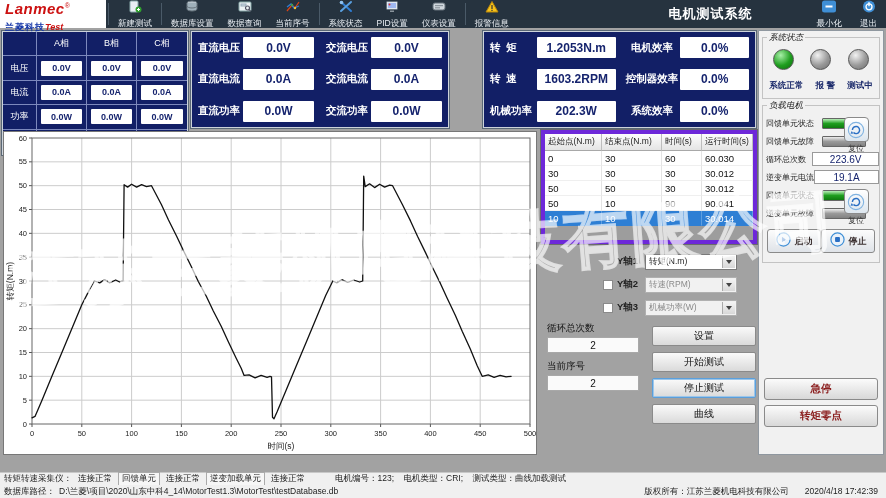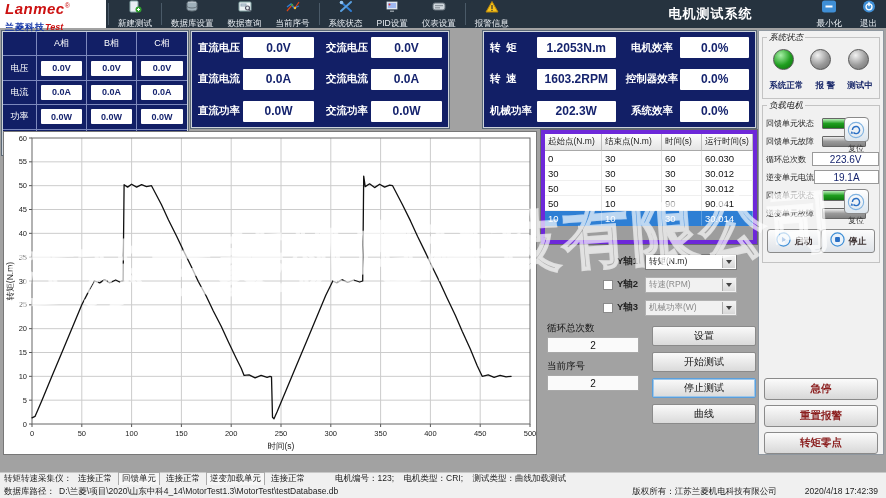--- a/index.html
+++ b/index.html
@@ -85,21 +85,21 @@
   .ssbtn { width:55px; height:24px; background:linear-gradient(#fcfcfc,#dfe3e8); border:1px solid #8a8a8a; border-radius:3px; display:flex; align-items:center; justify-content:center; gap:4px; cursor:pointer; }
   .ssbtn .slbl { font-size:9px; color:#3a2f2f; font-weight:bold; }
   .sidebtns { position:absolute; left:5px; right:5px; top:347px; }
   .rbtn { width:100%; height:22px; background:linear-gradient(#fbfbfb,#d8d8d8); border:1px solid #8a8a8a; border-radius:3px; font-size:10.5px; font-weight:bold; color:#8b1f1f; display:flex; align-items:center; justify-content:center; margin-bottom:5px; cursor:pointer; font-family:inherit; }
 
   
   .msgrow { position:absolute; left:2px; top:473px; width:755px; height:13px; background:#fff; border:1px solid #9a9a9a; font-size:8.5px; color:#222; display:flex; align-items:center; padding-left:4px; }
   .sbar1 { position:absolute; left:0; top:472px; width:886px; height:13px; background:#f0f0f0; display:flex; align-items:center; font-size:8.5px; color:#222; gap:6px; padding-left:4px; border-top:1px solid #c8c8c8; }
   .sbar1 .unit { border:1px solid #aaa; background:#f6f6f6; padding:0 3px; }
   .sbar2 { position:absolute; left:0; top:485px; width:886px; height:13px; background:#f0f0f0; display:flex; align-items:center; font-size:8.5px; color:#222; padding-left:4px; }
-  .sbar2 .right { margin-left:auto; display:flex; gap:28px; padding-right:8px; }
+  .sbar2 .right { margin-left:auto; display:flex; gap:16px; padding-right:8px; }
 
   
   .watermark { position:absolute; left:12px; top:236px; width:900px; font-size:66px; font-weight:bold; letter-spacing:3px; white-space:nowrap; color:rgba(255,255,255,0.10); -webkit-text-stroke:2px rgba(255,255,255,0.65); transform:rotate(-4.2deg); transform-origin:left center; pointer-events:none; z-index:40; }
 </style>
 </head>
 <body>
 
 <div class="topbar">
   <div class="logo">
     <div><span class="brand">Lanmec</span><span class="reg">®</span></div>
@@ -528,21 +528,20 @@
               <circle cx="8" cy="8" r="7" fill="#eaf2fa" stroke="#3f8fd6" stroke-width="1.3"></circle>
               <rect x="5.4" y="5.4" width="5.2" height="5.2" rx="1" fill="#2a6fc4"></rect>
             </svg></span>
         <span class="slbl">停止</span>
       </div>
     </div>
   </div>
 
   <div class="sidebtns">
     <button class="rbtn">急停</button>
-    <button class="rbtn">重置报警</button>
     <button class="rbtn">转矩零点</button>
   </div>
 </div>
 
 <div class="msgrow">测试过程结束</div>
 
 <div class="sbar1">
   <span>转矩转速采集仪：</span>
   <span>连接正常</span>
   <span class="unit">回馈单元</span>

